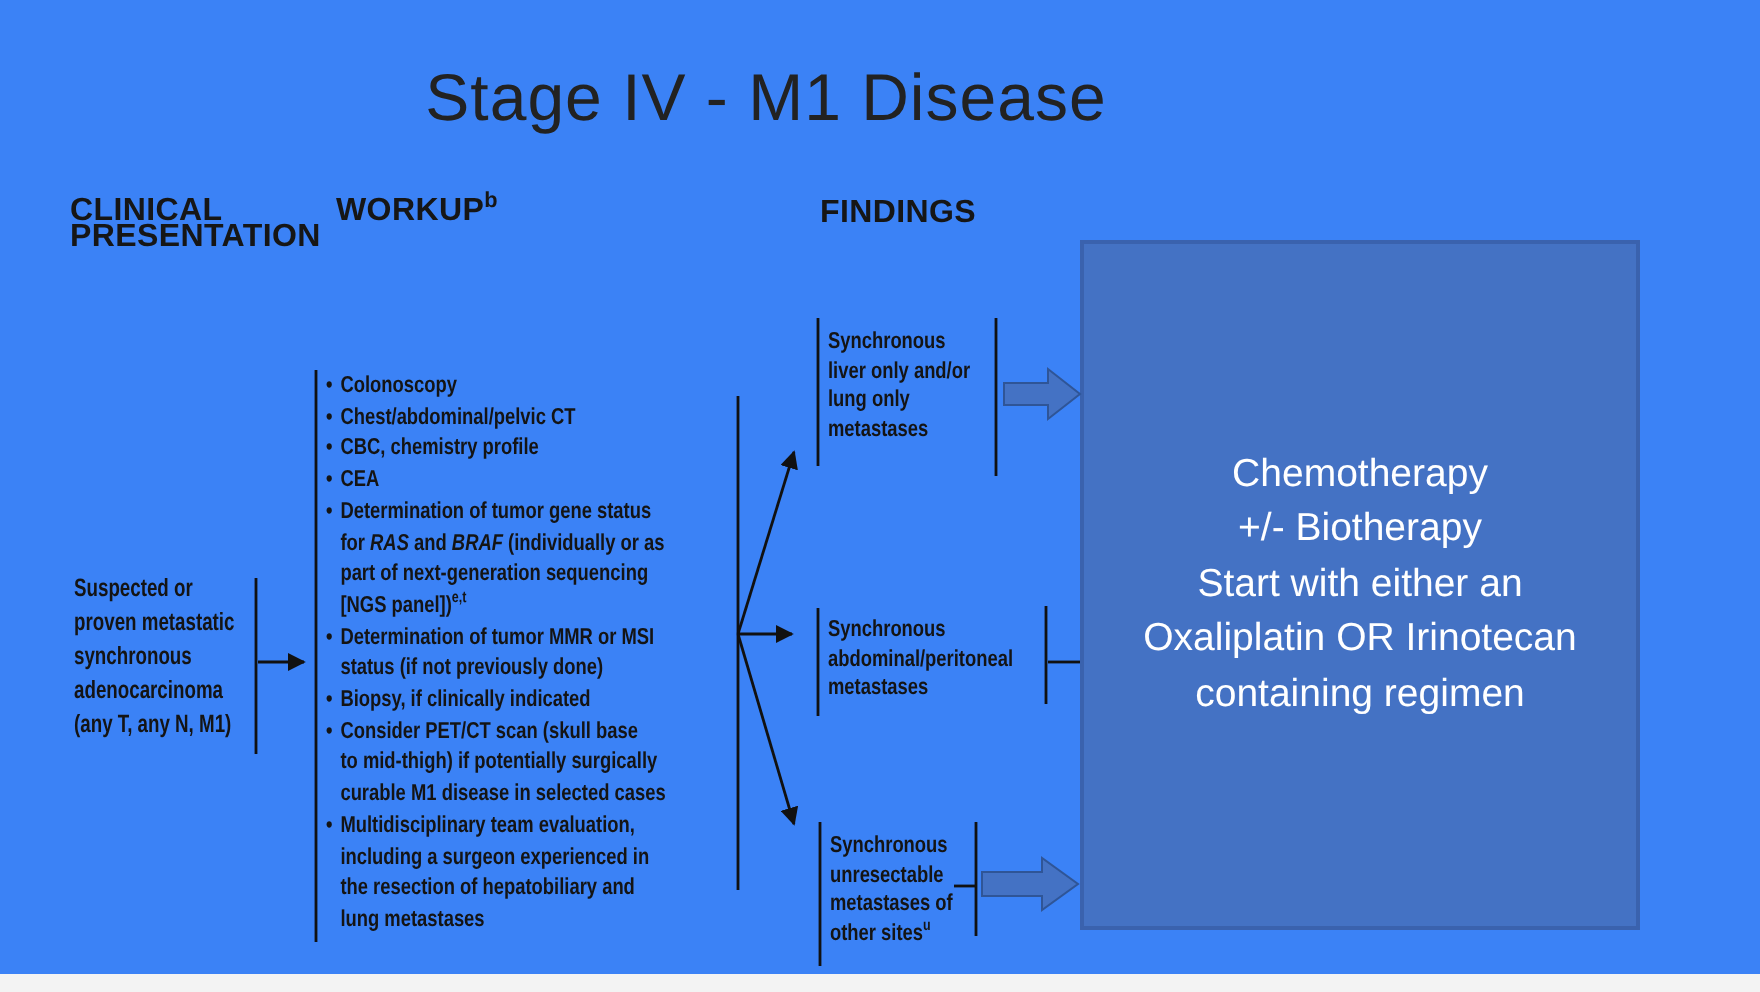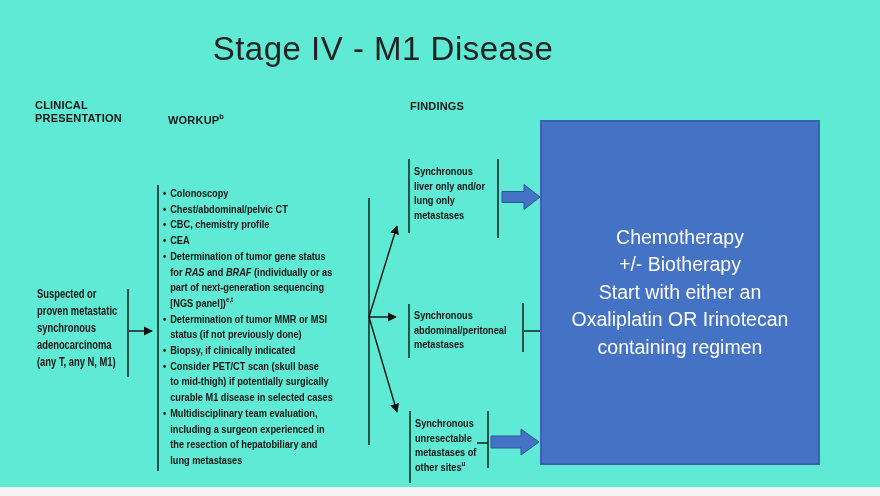--- a/index.html
+++ b/index.html
@@ -1,39 +1,39 @@
 <!DOCTYPE html>
 <html><head>
 <meta charset="utf-8">
 <style>
   html,body{margin:0;padding:0;background:#fff;}
   .slide{
     position:relative;
     width:880px;height:496px;
-    background:#5eead4;
+    background:#3b82f6;
     overflow:hidden;
     font-family:"Liberation Sans",sans-serif;
     color:#1a1a1a;
   }
   .abs{position:absolute;}
   .slide-title{
     left:133px;top:30px;width:500px;
     text-align:center;
     font-size:33px;font-weight:300;letter-spacing:.5px;
     color:#222;
     white-space:pre-line;
   }
   .col-header{
-    font-size:11px;font-weight:bold;line-height:13px;
+    font-size:16px;font-weight:bold;line-height:13px;
     letter-spacing:.2px;
     white-space:pre-line;
     color:#161616;
   }
   .hdr-cp{left:35px;top:99px;}
-  .hdr-workup{left:168px;top:114px;}
+  .hdr-workup{left:168px;top:99px;}
   .hdr-findings{left:410px;top:100px;}
   .narrow{
     font-weight:bold;
     transform-origin:0 0;
     white-space:pre-line;
     color:#141414;
   }
   .cp-box{
     left:37px;top:286px;width:130px;
     font-size:12.5px;line-height:17px;

